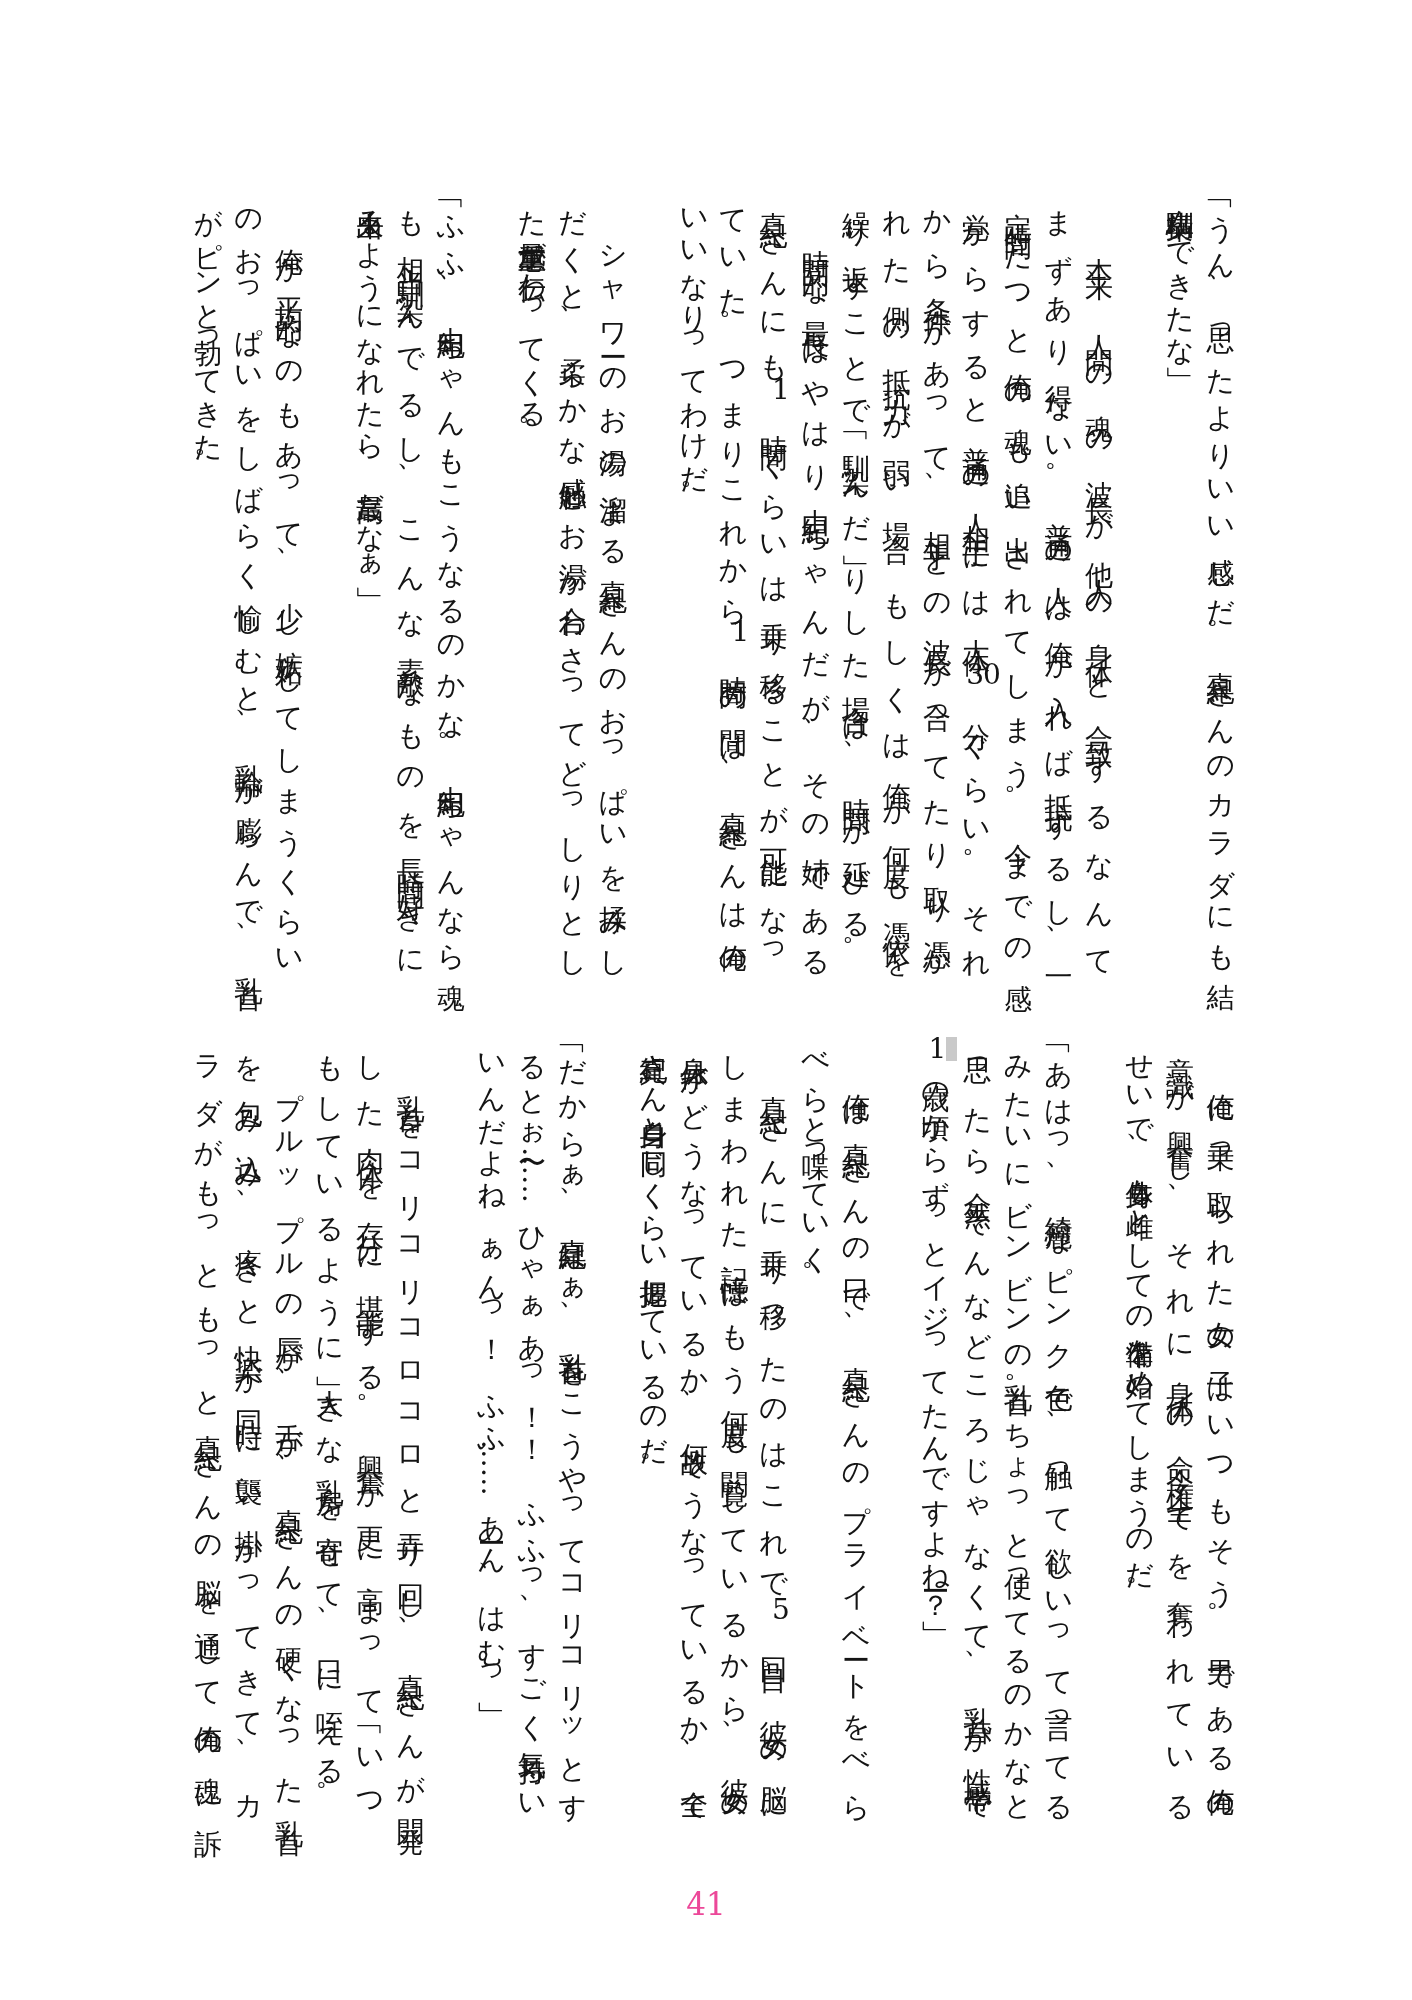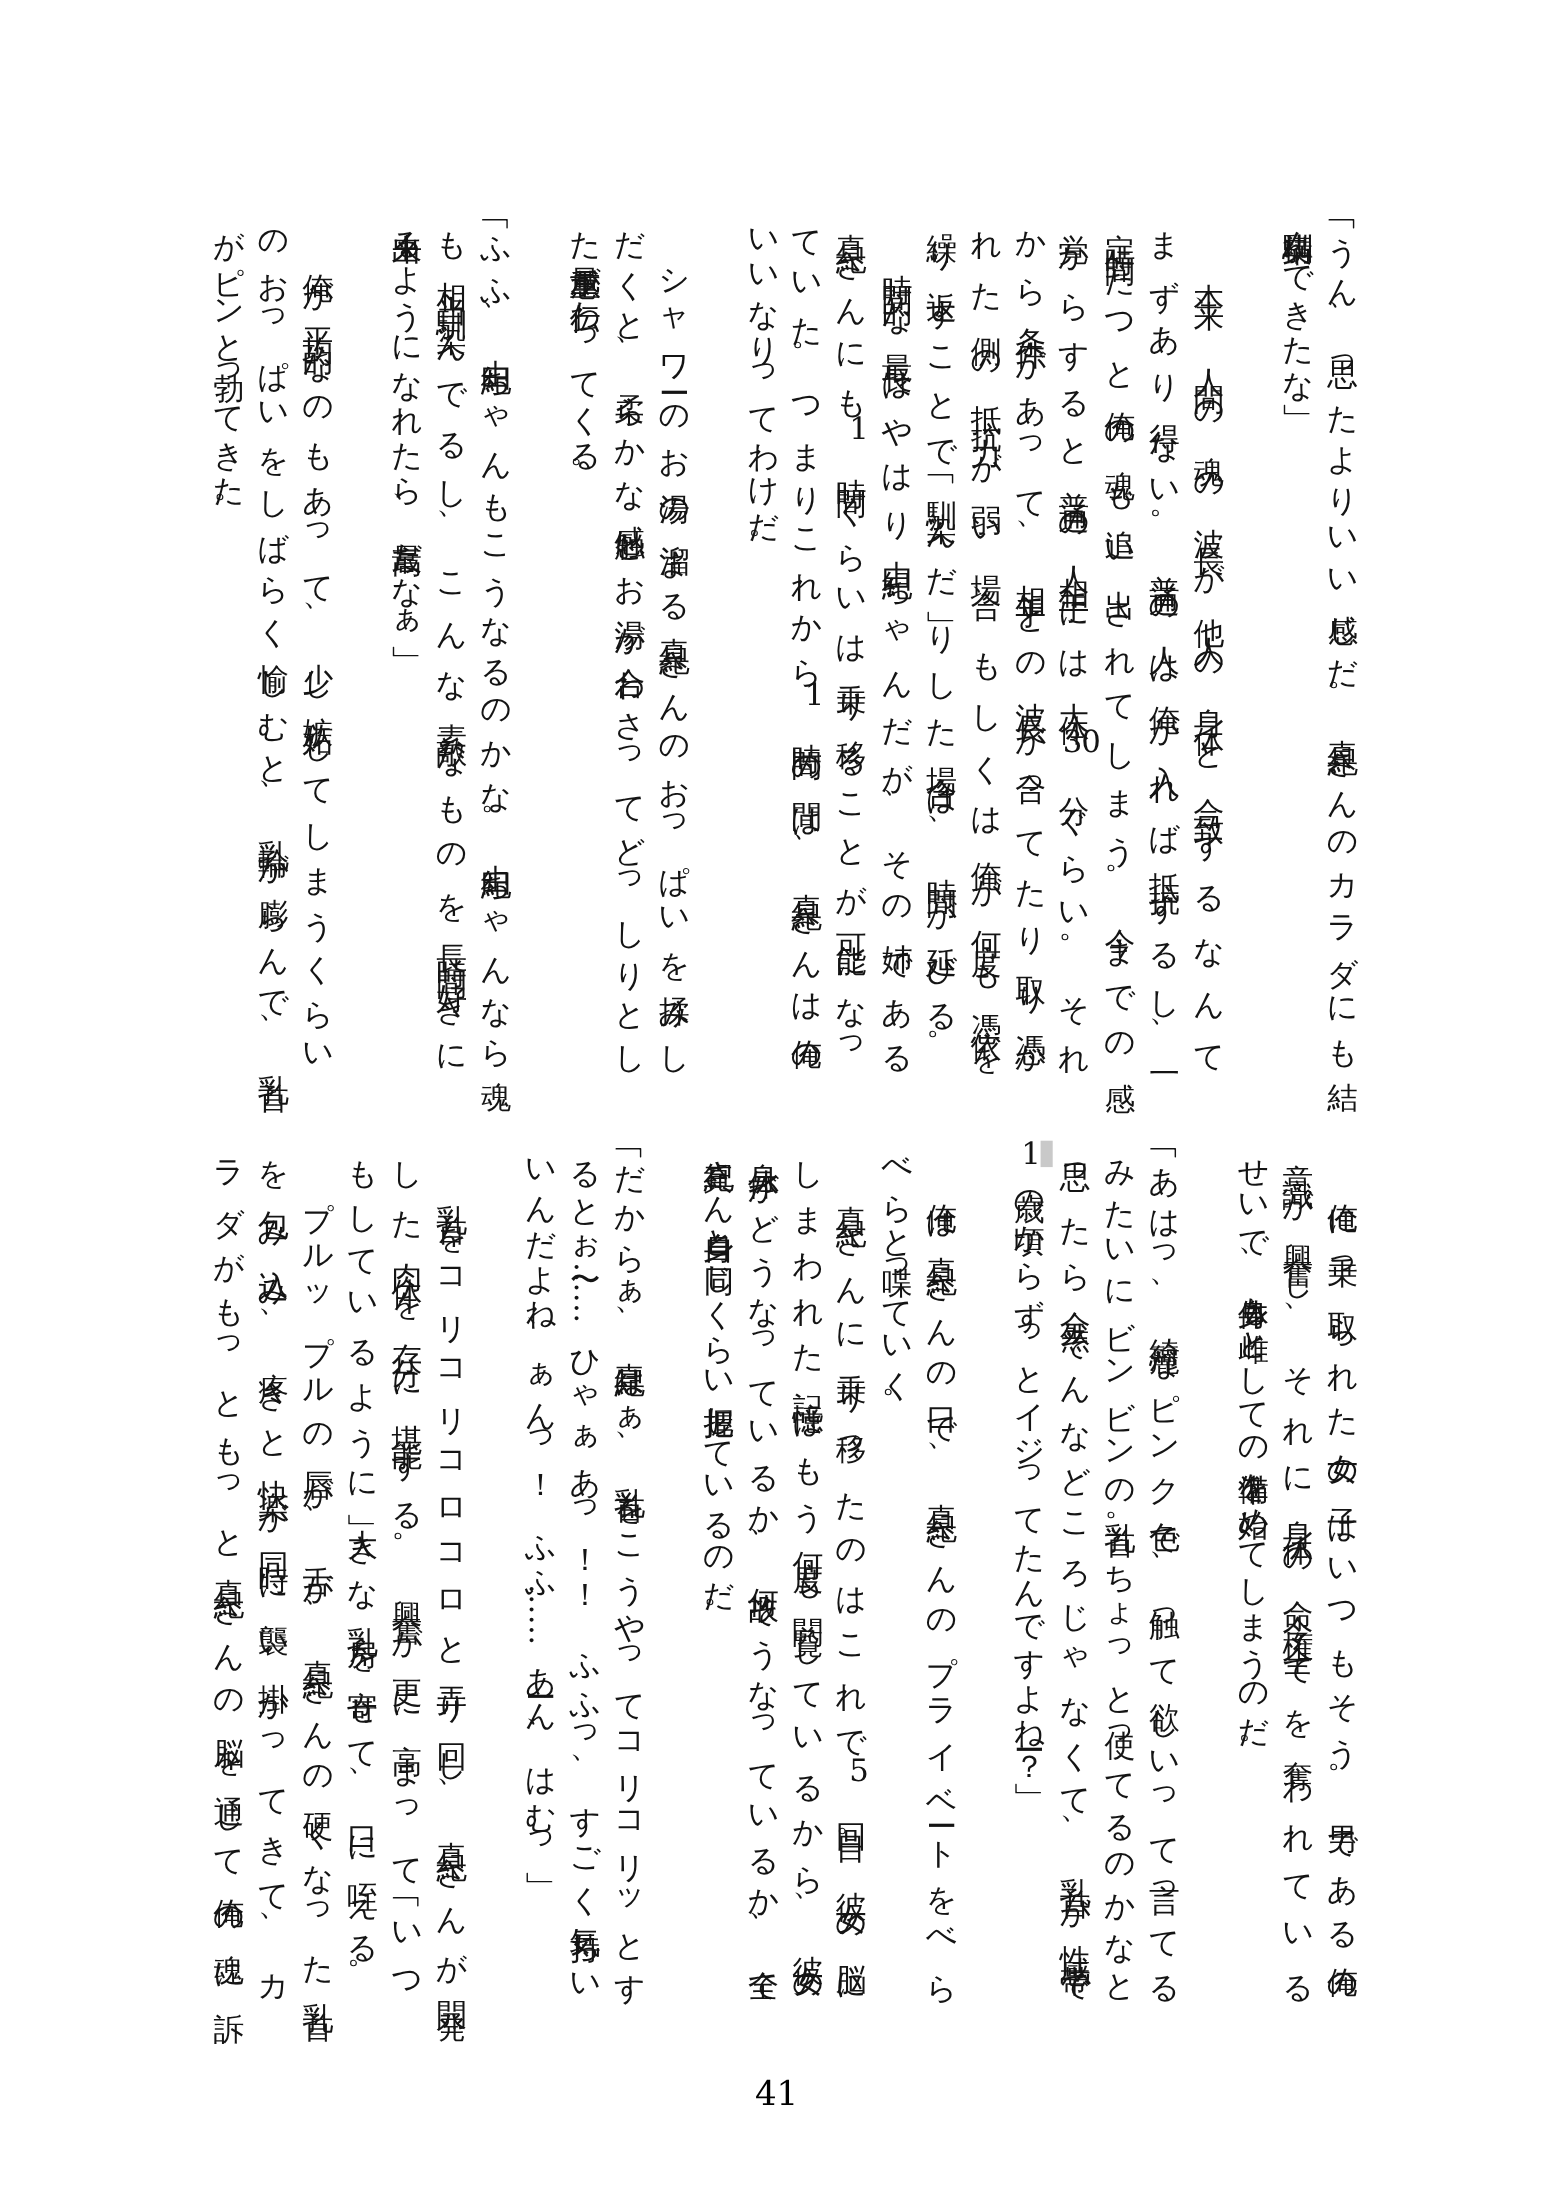--- a/index.html
+++ b/index.html
@@ -71,21 +71,21 @@
     }
     .page-number {
       position: absolute;
       top: 1889px;
       left: 0;
       width: 1412px;
       text-align: center;
       font-size: 31px;
       line-height: 1;
       font-family: "DejaVu Serif", "Liberation Serif", serif;
-      color: #000000;
+      color: #ec4899;
     }
   </style>
 </head>
 <body>
 
 <div class="page">
 
   <div class="text-block top">
     <p class="col vt j">「うん、思ったよりいい感じだ。真紀さんのカラダにも結</p>
     <p class="col vt">構馴染んできたな」</p>

